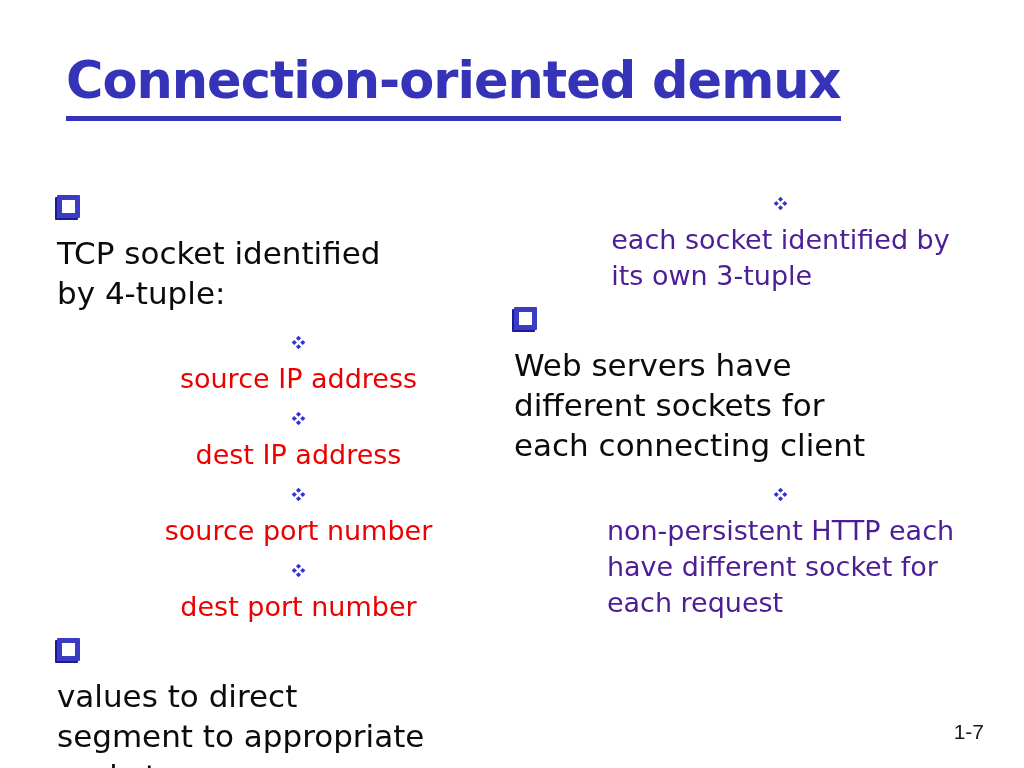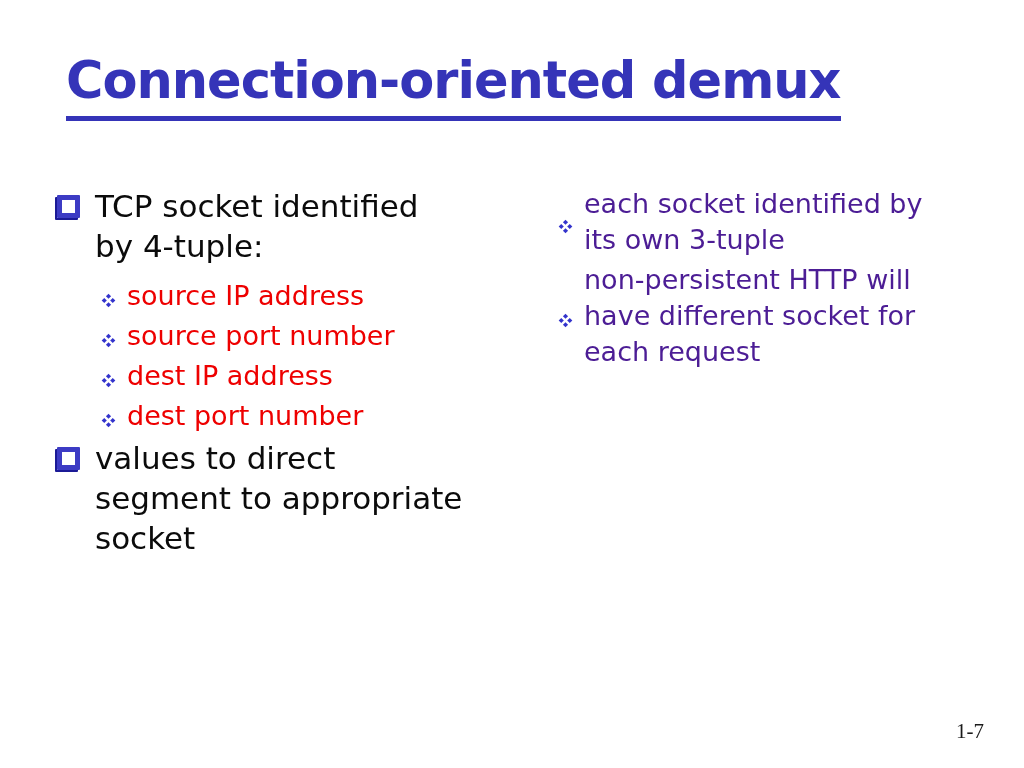--- a/index.html
+++ b/index.html
@@ -11,38 +11,38 @@
   .title { position:absolute; left:66px; top:52px; margin:0;
            font-size:51px; font-weight:bold; letter-spacing:-1px;
            color:#3534b8; line-height:1.15; white-space:nowrap;
            display:inline-block; border-bottom:5px solid #3534b8; padding-bottom:5px; }
 
   
   .col { position:absolute; top:186px; }
   .col-left  { left:57px;  width:440px; }
   .col-right { left:514px; width:490px; }
 
-  .item { display:flex; align-items:flex-start; }
+  .item { display:flex; align-items:flex-start;flex-direction:column; }
   .item.bullet { margin-bottom:12px; gap:15px; }
   .item.sub    { margin-bottom:4px;  gap:10px; padding-left:43px;align-items:center; }
 
   .bullet .ln { font-size:31px; line-height:40px; color:#0b0b0b; white-space:nowrap; }
   .sub .ln    { font-size:27px; line-height:36px; color:#4c1d95; white-space:nowrap; }
   .sub.red .ln { color:#ee0000; }
 
   
   .sq { flex:0 0 auto; width:13px; height:13px; margin-top:9px;
         border:5px solid #3c3bc4; box-shadow:-2px 2px 0 #1b1a96; border-radius:1px; }
 
   
   .dm { flex:0 0 auto; width:17px; height:17px; margin-top:9px; }
   .dm svg { display:block; width:17px; height:17px; }
 
   .page-num { position:absolute; right:40px; bottom:24px;
-              font-family:Liberation Serif, serif;
+              font-family:Liberation Sans, sans-serif;
               font-size:21px; color:#1a1a1a; }
 </style>
 </head>
 <body>
 
 <div class="slide">
 
   <h1 class="title">Connection-oriented demux</h1>
 
   <div class="col col-left">
@@ -76,37 +76,37 @@
         <svg viewBox="0 0 20 20">
             <g fill="#3333cc">
           <polygon points="10,2 13,5 10,8 7,5"></polygon>
           <polygon points="5,7 8,10 5,13 2,10"></polygon>
           <polygon points="15,7 18,10 15,13 12,10"></polygon>
           <polygon points="10,12 13,15 10,18 7,15"></polygon>
         </g>
           </svg>
       </span>
       <div class="txt">
-        <div class="ln">source port number</div>
+        <div class="ln">dest IP address</div>
       </div>
     </div>
 
     <div class="item sub red">
       <span class="dm">
         <svg viewBox="0 0 20 20">
             <g fill="#3333cc">
           <polygon points="10,2 13,5 10,8 7,5"></polygon>
           <polygon points="5,7 8,10 5,13 2,10"></polygon>
           <polygon points="15,7 18,10 15,13 12,10"></polygon>
           <polygon points="10,12 13,15 10,18 7,15"></polygon>
         </g>
           </svg>
       </span>
       <div class="txt">
-        <div class="ln">dest IP address</div>
+        <div class="ln">source port number</div>
       </div>
     </div>
 
     <div class="item sub red">
       <span class="dm">
         <svg viewBox="0 0 20 20">
             <g fill="#3333cc">
           <polygon points="10,2 13,5 10,8 7,5"></polygon>
           <polygon points="5,7 8,10 5,13 2,10"></polygon>
           <polygon points="15,7 18,10 15,13 12,10"></polygon>
@@ -143,34 +143,42 @@
           <polygon points="10,12 13,15 10,18 7,15"></polygon>
         </g>
           </svg>
       </span>
       <div class="txt">
         <div class="ln">each socket identified by</div>
         <div class="ln">its own 3-tuple</div>
       </div>
     </div>
 
+    <div class="item bullet">
+      <span class="sq"></span>
+      <div class="txt">
+        <div class="ln">Web servers have</div>
+        <div class="ln">different sockets for</div>
+        <div class="ln">each connecting client</div>
+      </div>
+    </div>
 
     <div class="item sub">
       <span class="dm">
         <svg viewBox="0 0 20 20">
             <g fill="#3333cc">
           <polygon points="10,2 13,5 10,8 7,5"></polygon>
           <polygon points="5,7 8,10 5,13 2,10"></polygon>
           <polygon points="15,7 18,10 15,13 12,10"></polygon>
           <polygon points="10,12 13,15 10,18 7,15"></polygon>
         </g>
           </svg>
       </span>
       <div class="txt">
-        <div class="ln">non-persistent HTTP will</div>
+        <div class="ln">non-persistent HTTP each</div>
         <div class="ln">have different socket for</div>
         <div class="ln">each request</div>
       </div>
     </div>
 
   </div>
 
   <div class="page-num">1-7</div>
 
 </div>

